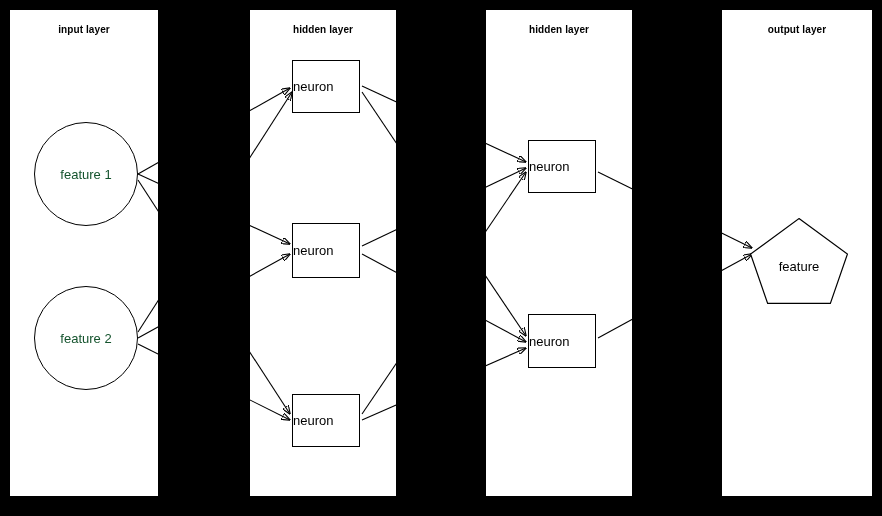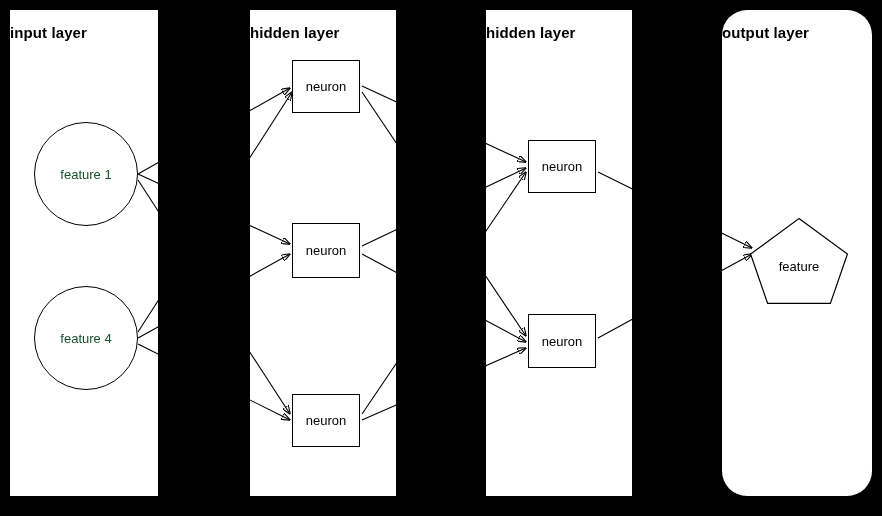--- a/index.html
+++ b/index.html
@@ -4,33 +4,33 @@
 <style>
   html,body{margin:0;padding:0;background:#000;}
   #root{
     position:relative;width:882px;height:516px;background:#000;overflow:hidden;
     font-family:"Liberation Sans","DejaVu Sans",sans-serif;
   }
   .panel{
     position:absolute;background:#ffffff;box-sizing:border-box;
   }
   .panel-title{
-    position:absolute;left:0;right:0;top:14px;
-    font-weight:bold;font-size:15px;color:#000;letter-spacing:.1px;
+    position:absolute;left:0;right:0;top:14px;text-align:center;
+    font-weight:bold;font-size:10px;color:#000;letter-spacing:.1px;
   }
   svg#edges{position:absolute;left:0;top:0;width:882px;height:516px;pointer-events:none;}
   svg#edges line,svg#edges path{stroke:#000;stroke-width:1.1;fill:none;}
   .node-circle{
     position:absolute;border:1.2px solid #000;border-radius:50%;background:#fff;
     display:flex;align-items:center;justify-content:center;
     font-size:13px;color:#14532d;box-sizing:border-box;
   }
   .node-box{
     position:absolute;border:1.3px solid #000;background:#fff;
-    display:flex;align-items:center;justify-content:center;
+    display:flex;align-items:center;justify-content:flex-start;
     font-size:13px;color:#000;box-sizing:border-box;
   }
   .node-pent{position:absolute;}
   .node-pent svg{display:block;}
   .node-pent .pent-label{
     position:absolute;left:0;right:0;top:0;bottom:0;
     display:flex;align-items:center;justify-content:center;
     font-size:13px;color:#000;padding-top:10px;box-sizing:border-box;
   }
   .blackband{position:absolute;background:#000;}
@@ -42,21 +42,21 @@
 
   <div class="panel" id="panel-0" style="left: 10px; top: 10px; width: 148px; height: 486px;">
     <div class="panel-title">input layer</div>
   </div>
   <div class="panel" id="panel-1" style="left: 250px; top: 10px; width: 146px; height: 486px;">
     <div class="panel-title">hidden layer</div>
   </div>
   <div class="panel" id="panel-2" style="left: 486px; top: 10px; width: 146px; height: 486px;">
     <div class="panel-title">hidden layer</div>
   </div>
-  <div class="panel" id="panel-3" style="left: 722px; top: 10px; width: 150px; height: 486px; border-radius: 25px;">
+  <div class="panel" id="panel-3" style="left: 722px; top: 10px; width: 150px; height: 486px;">
     <div class="panel-title">output layer</div>
   </div>
 
   <svg id="edges" viewBox="0 0 882 516">
     <defs>
       <marker id="arrowhead" markerWidth="9" markerHeight="7" refX="8.4" refY="3.5" orient="auto" markerUnits="userSpaceOnUse">
         <path d="M0,0 L9,3.5 L0,7 z" fill="#000" stroke="none"></path>
       </marker>
     </defs>
     <g id="edge-group">
@@ -79,21 +79,21 @@
 
   <div class="blackband" id="band-0" style="left: 158px; top: 0px; width: 92px; height: 516px;"></div>
   <div class="blackband" id="band-1" style="left: 396px; top: 0px; width: 90px; height: 516px;"></div>
   <div class="blackband" id="band-2" style="left: 632px; top: 0px; width: 90px; height: 516px;"></div>
 
   <div id="node-layer">
       <div class="node-circle" style="left: 34px; top: 122px; width: 104px; height: 104px;">
         <span>feature 1</span>
       </div>
       <div class="node-circle" style="left: 34px; top: 286px; width: 104px; height: 104px;">
-        <span>feature 4</span>
+        <span>feature 2</span>
       </div>
       <div class="node-box" style="left: 292px; top: 60px; width: 68px; height: 53px;">
         <span>neuron</span>
       </div>
       <div class="node-box" style="left: 292px; top: 223px; width: 68px; height: 55px;">
         <span>neuron</span>
       </div>
       <div class="node-box" style="left: 292px; top: 394px; width: 68px; height: 53px;">
         <span>neuron</span>
       </div>

